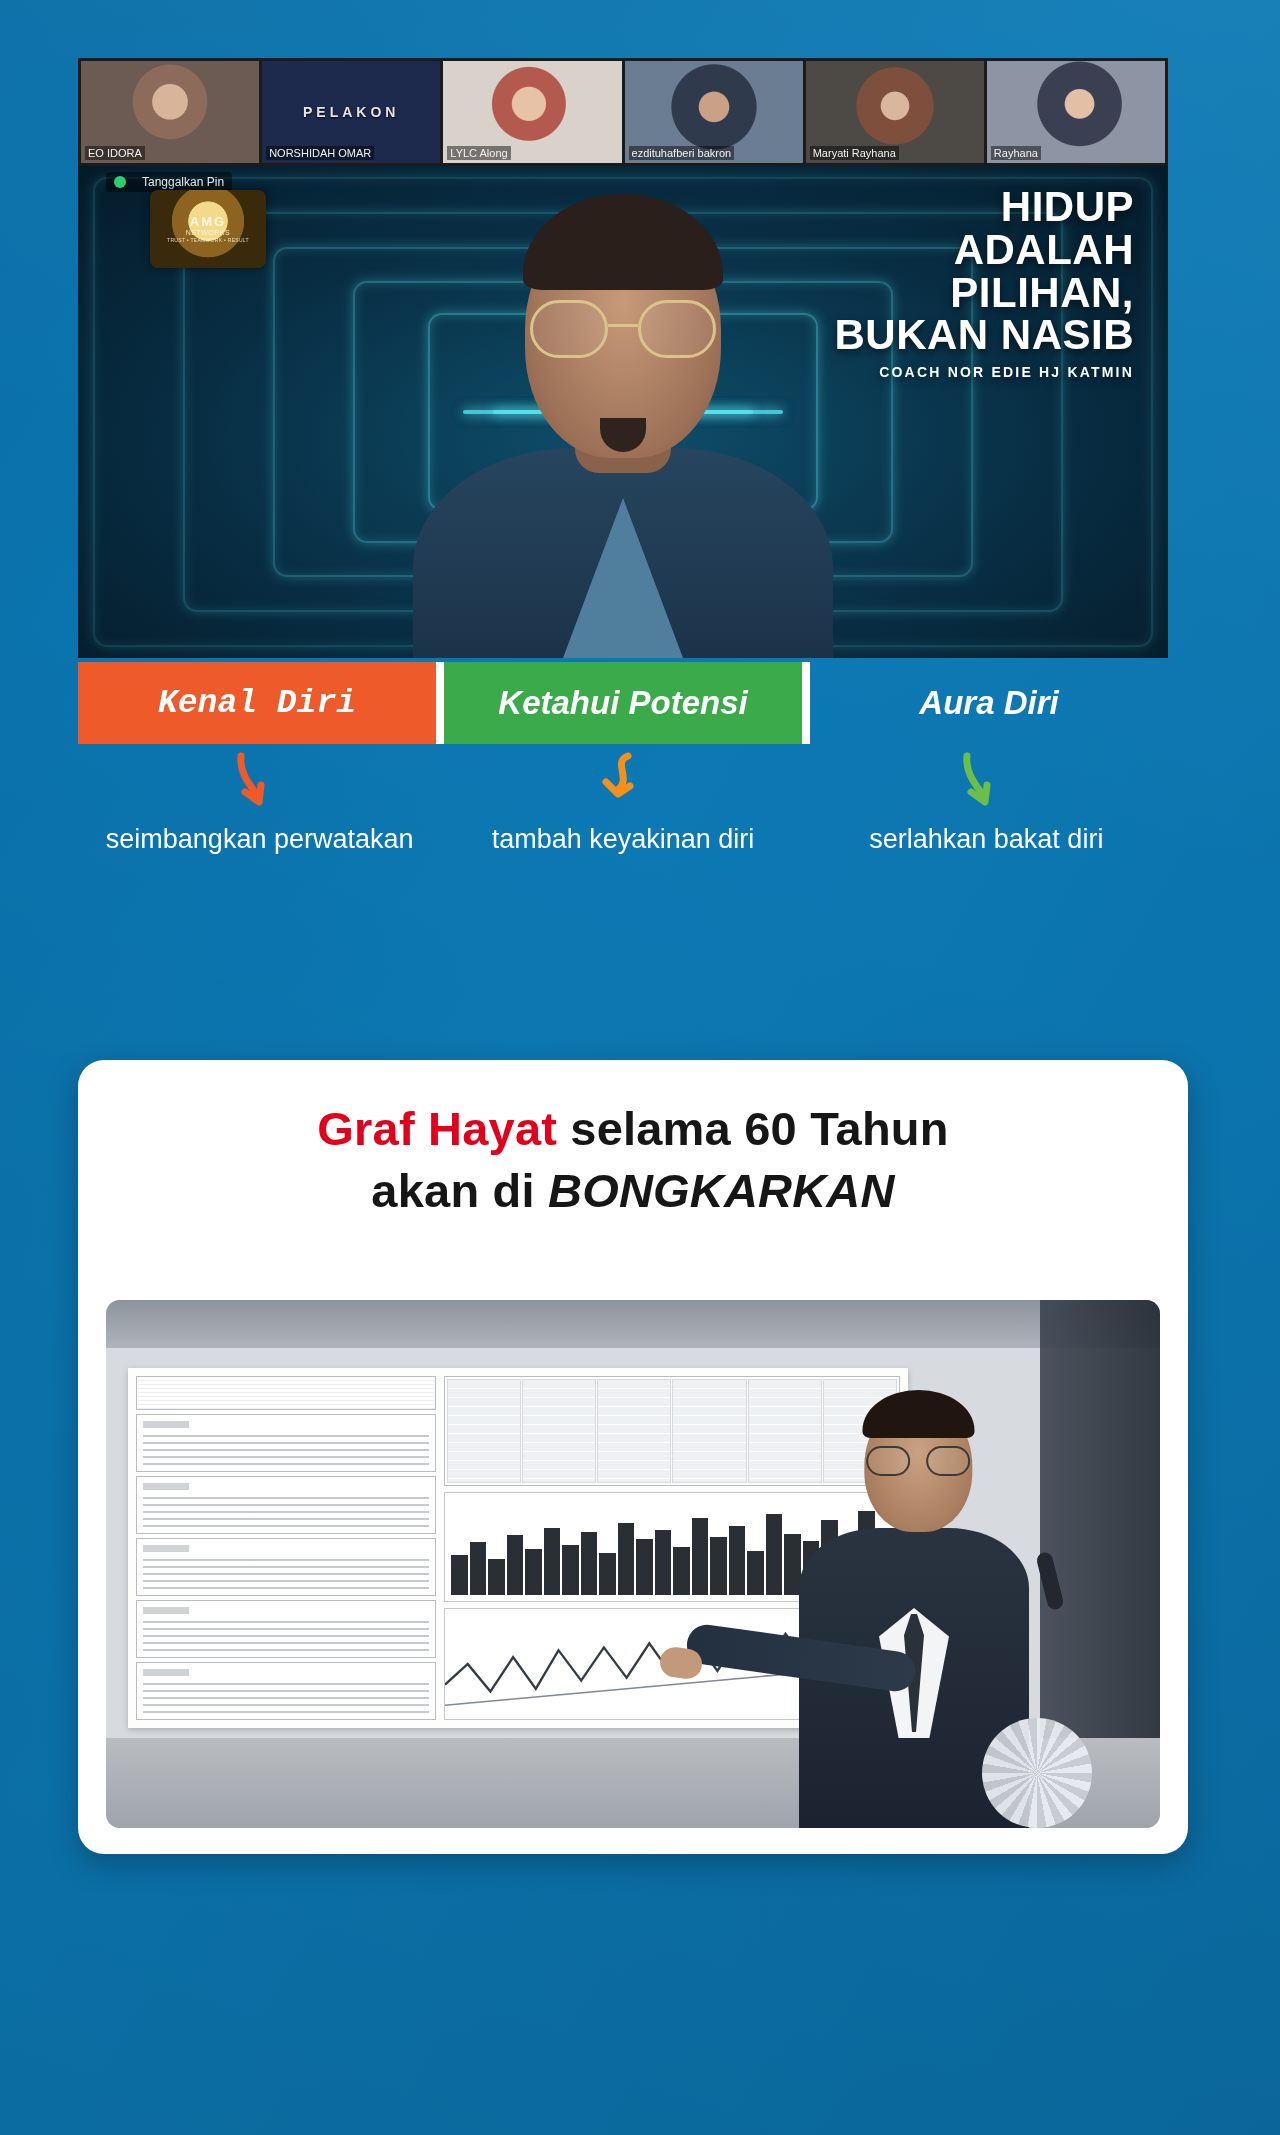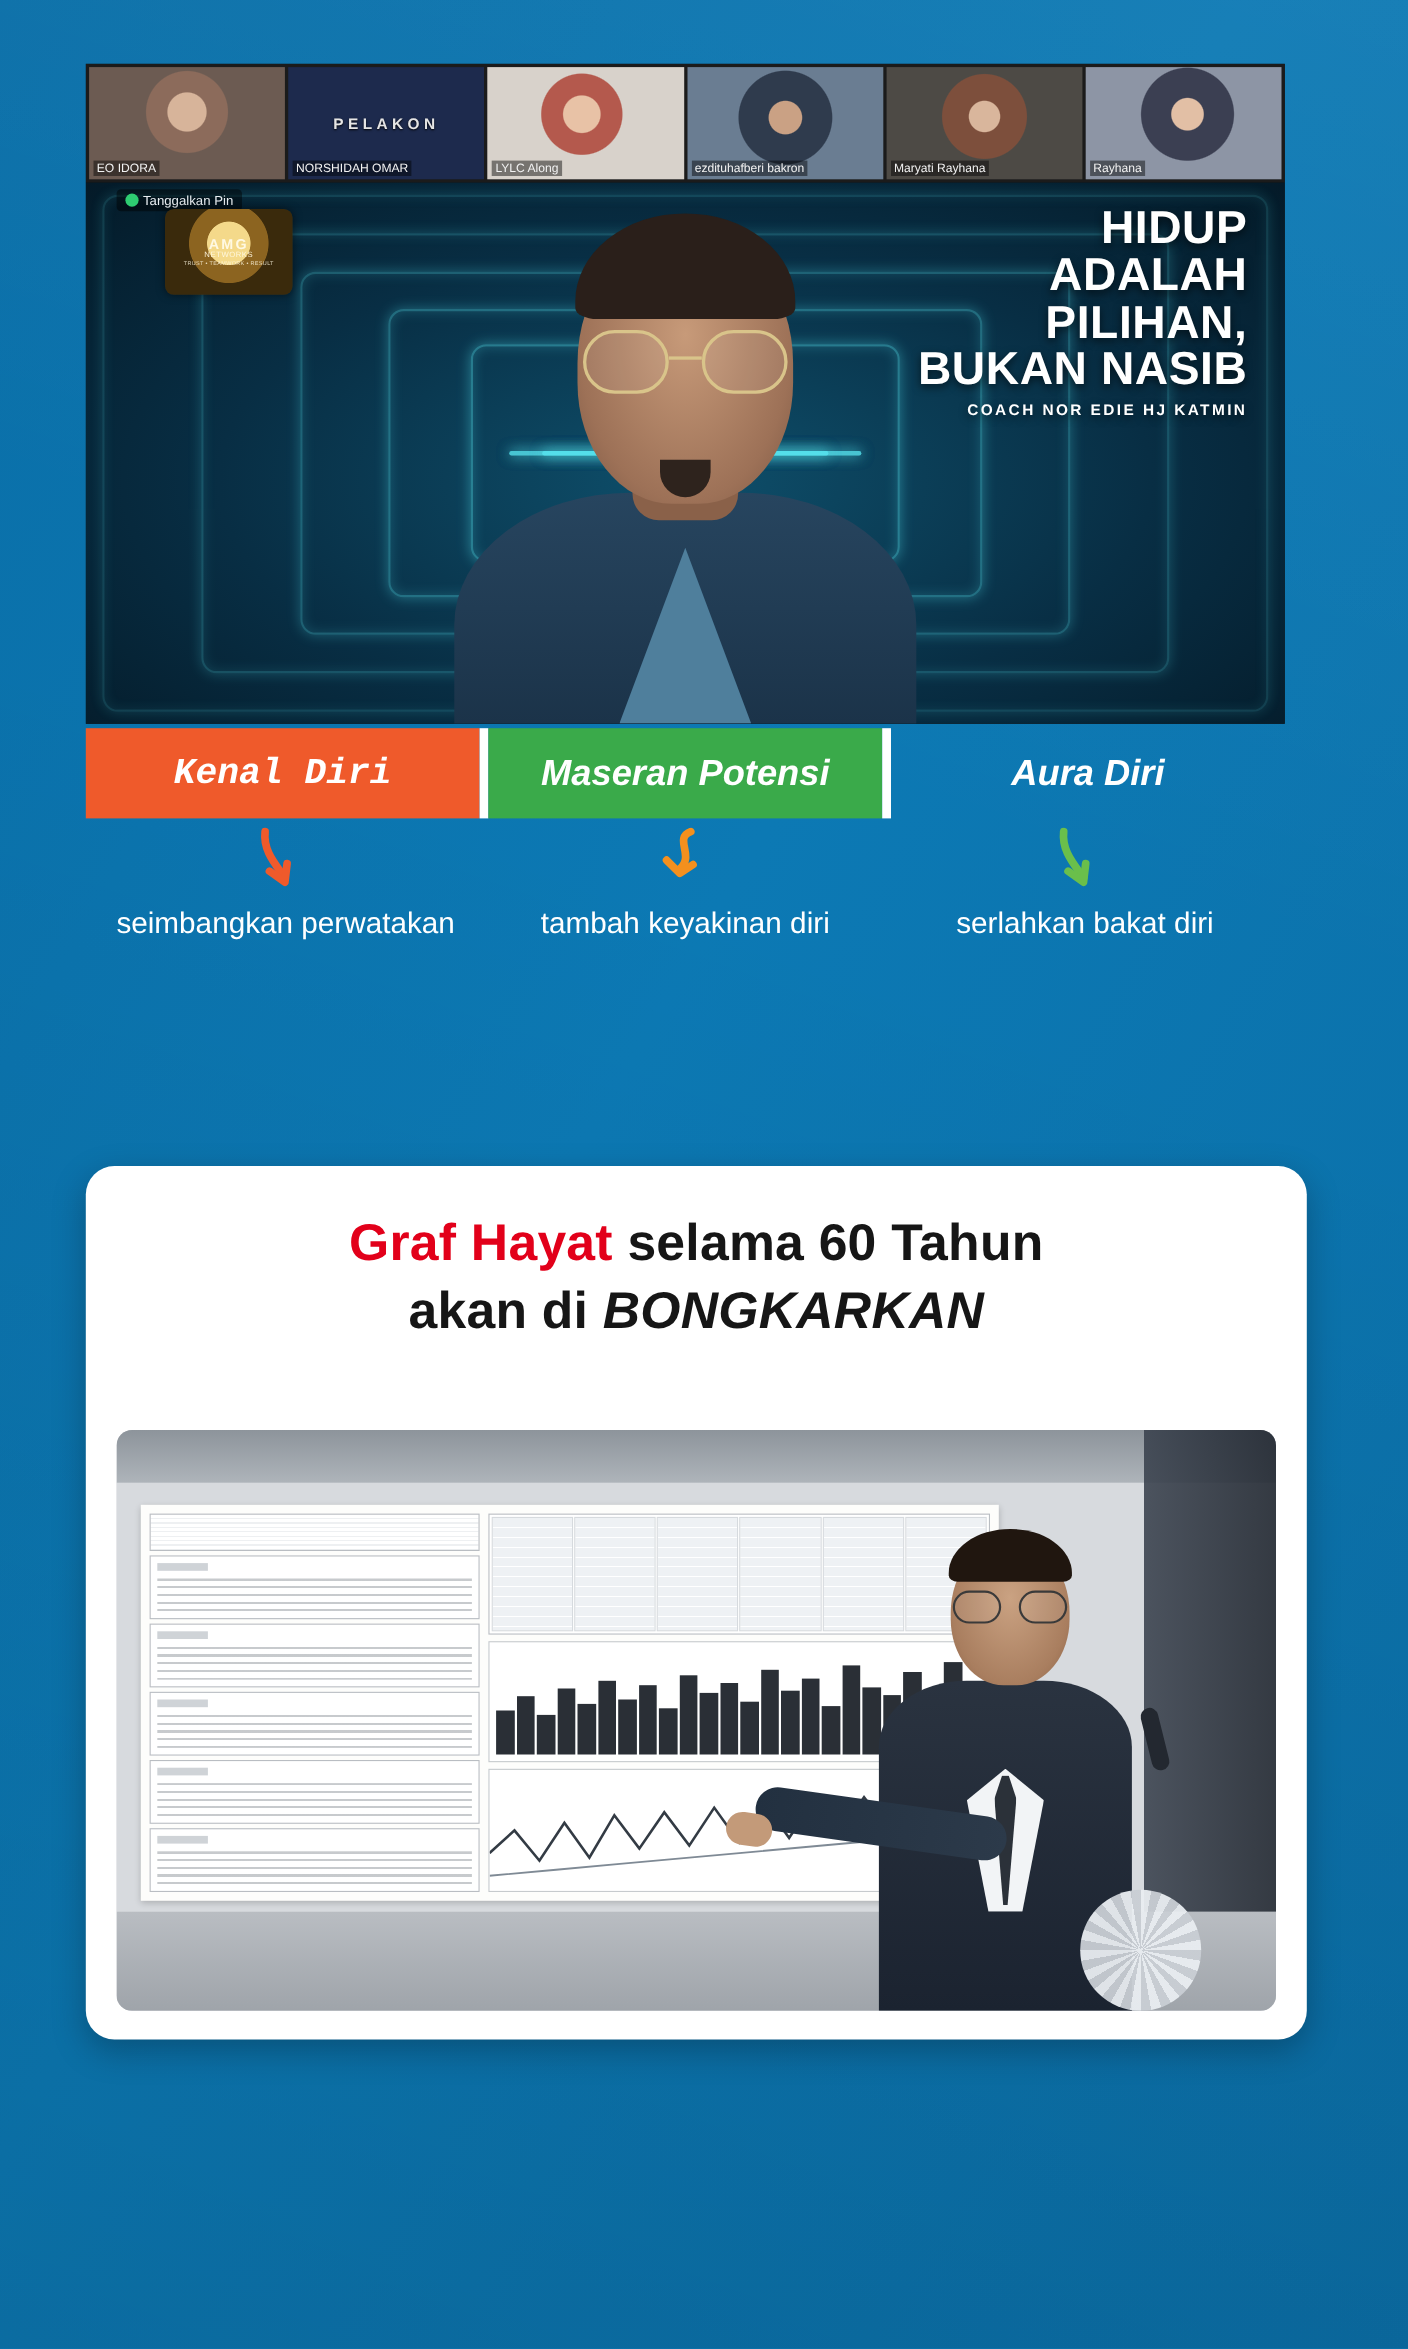--- a/index.html
+++ b/index.html
@@ -176,21 +176,21 @@
     display: flex; flex-direction: column; align-items: center; justify-content: center;
     color: #fff9e3; text-align: center; line-height: 1.05; margin-left: 38px;
   }
   .amg-badge .t { font-size: 13px; font-weight: bold; letter-spacing: 2px; }
   .amg-badge .s { font-size: 7px; letter-spacing: .5px; opacity: .92; }
   .amg-badge .u { font-size: 5px; letter-spacing: .3px; opacity: .8; margin-top: 2px; }
 
   
   .pinned {
     position: absolute; left: 28px; top: 6px;
-    display: flex; align-items: center; gap: 4px;
+    display: flex; align-items: center; gap: 16px;
     background: rgba(0,0,0,0.45);
     padding: 3px 8px; border-radius: 4px;
     color: #e9eef2; font-size: 12px;
   }
   .pinned .dot {
     width: 12px; height: 12px; border-radius: 50%;
     background: #2ecc71; display: inline-block;
   }
 
   
@@ -497,21 +497,21 @@
       </div>
     </div>
   </div>
 
   <div class="pills">
     <div class="pill">
       <span>Kenal Diri</span>
     </div>
     <div class="pill-sep"></div>
     <div class="pill">
-      <span>Maseran Potensi</span>
+      <span>Ketahui Potensi</span>
     </div>
     <div class="pill-sep"></div>
     <div class="pill">
       <span>Aura Diri</span>
     </div>
   </div>
 
   <div class="captions">
     <div class="cap-col">
       <svg class="arrow-svg" width="70" height="62" viewBox="0 0 70 62">

